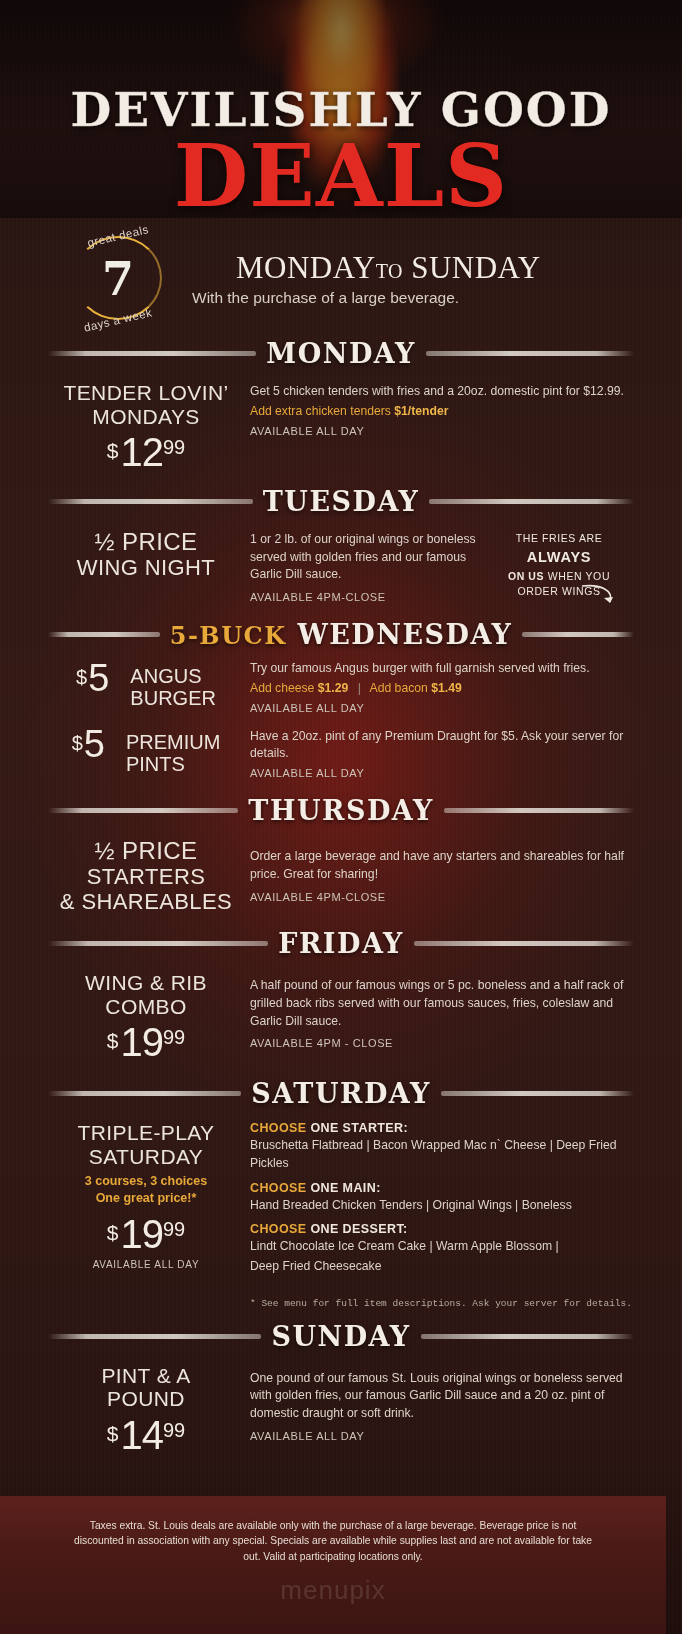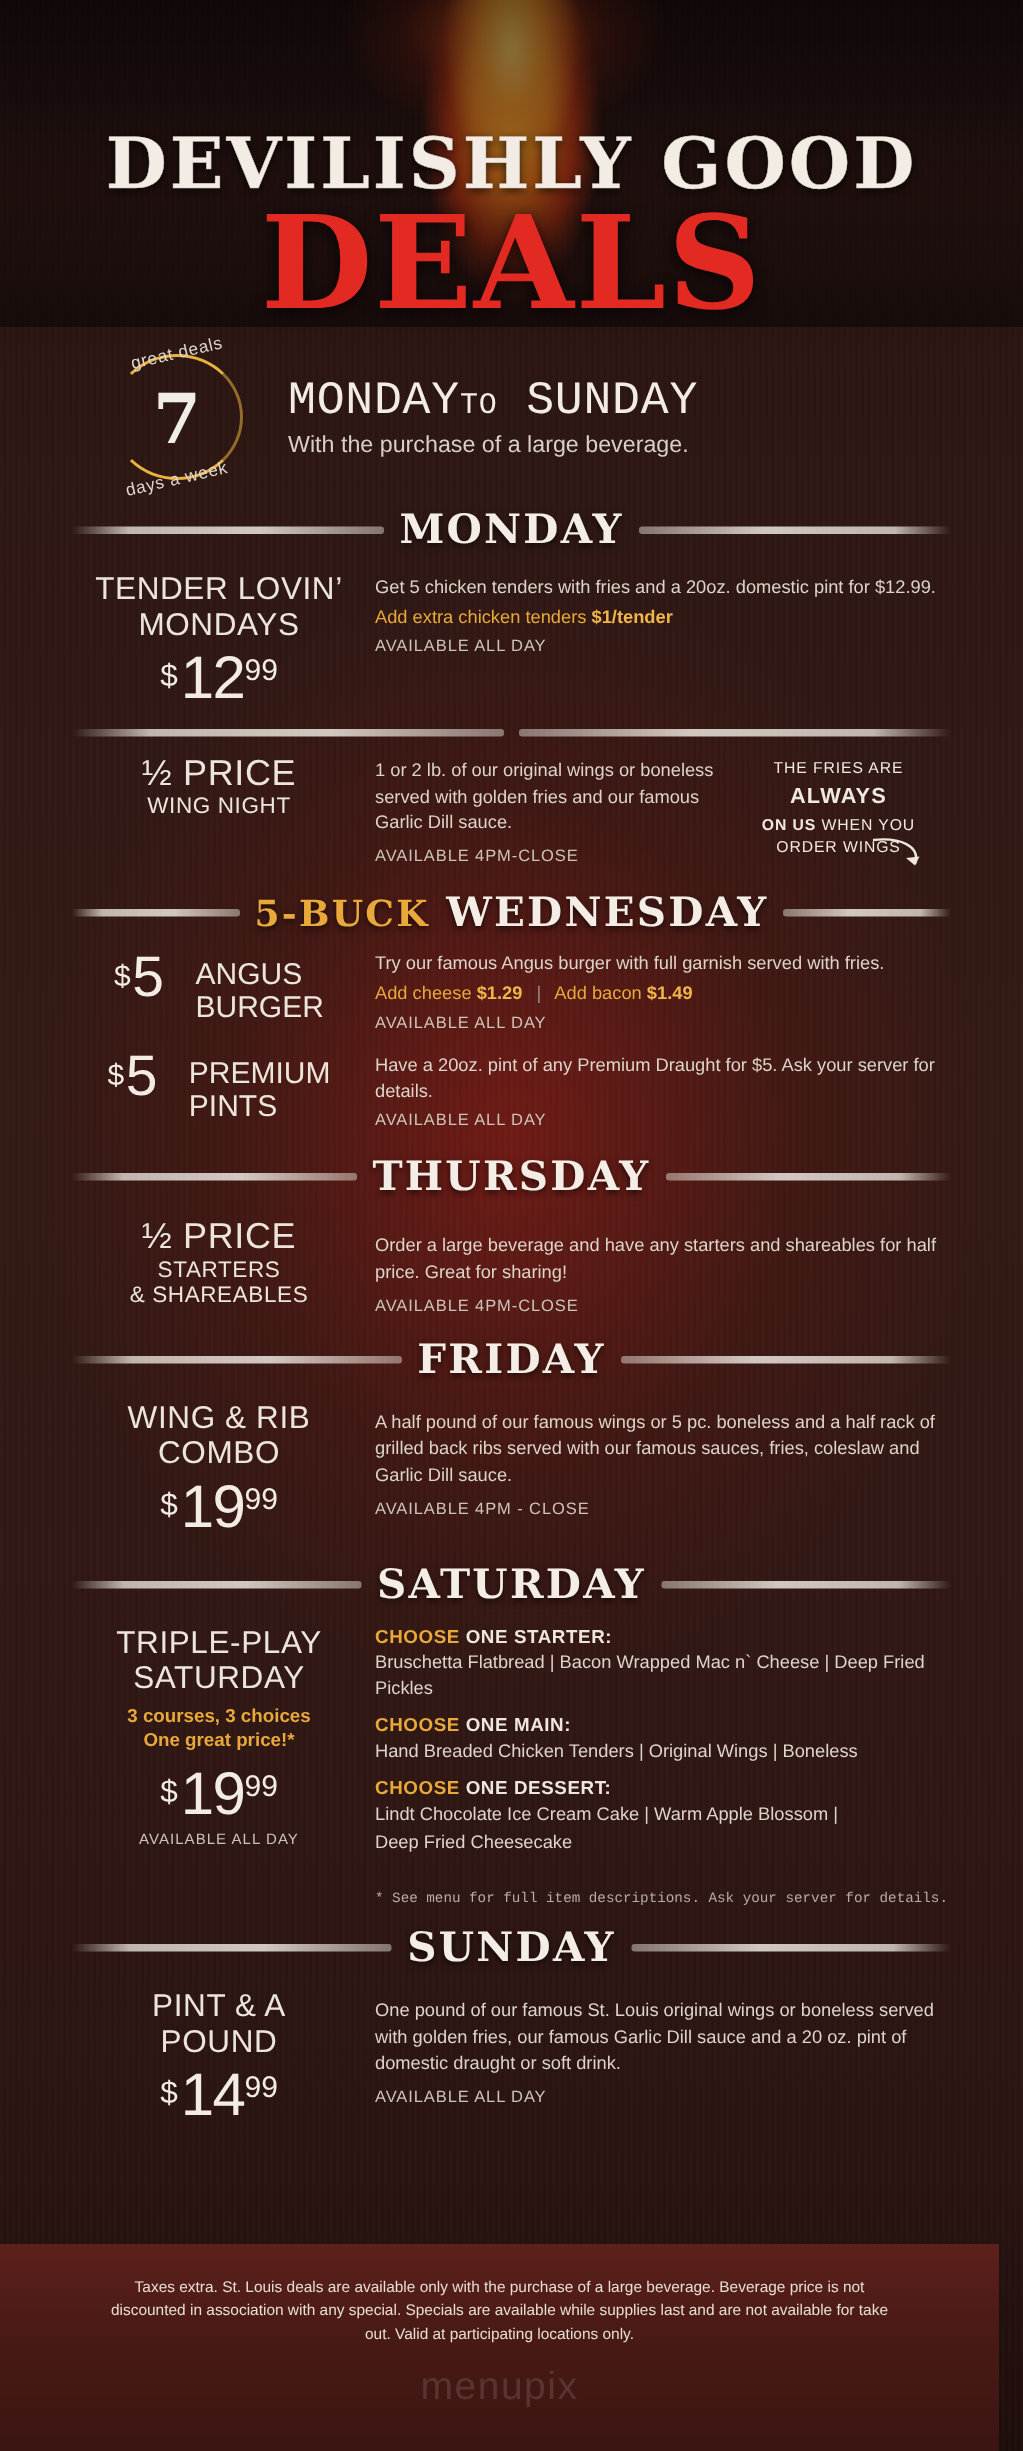--- a/index.html
+++ b/index.html
@@ -115,21 +115,22 @@
     letter-spacing: .5px;
     font-family: "Liberation Sans", sans-serif;
   }
   .badge .curve-top { top: -2px; transform: rotate(-13deg); }
   .badge .curve-bot { bottom: -2px; transform: rotate(-13deg); }
   .badge-text { padding-left: 18px; }
   .badge-text .b-main {
     font-size: 31px;
     color: #f2ece4;
     letter-spacing: .5px;
-    font-family: Liberation Mono, monospace;
+    font-family: Liberation Serif, serif;
+    margin-left: 44px;
   }
   .badge-text .b-main .small { font-size: 20px; }
   .badge-text .b-sub {
     font-size: 15.5px;
     color: #d8cfc6;
     margin-top: 3px;
   }
   
   .content { position: absolute; top: 338px; left: 0; right: 0; }
   .day { position: relative; padding: 0 48px; }
@@ -169,21 +170,21 @@
     text-align: center;
     color: #ece5dc;
     padding-top: 4px;
   }
   .lc-title {
     font-size: 21px;
     line-height: 1.12;
     letter-spacing: .4px;
     color: #ece5dc;
   }
-  .lc-title.small { font-size: 15px; }
+  .lc-title.small { font-size: 22px; }
   .price {
     margin-top: 4px;
     color: #f2ece4;
     display: flex;
     align-items: flex-start;
     justify-content: center;
     line-height: 1;
   }
   .price .cur { font-size: 21px; margin-top: 8px; margin-right: 2px; }
   .price .big { font-size: 40px; letter-spacing: -1px; }
@@ -355,20 +356,21 @@
             <b>$1/tender</b>
           </div>
           <div class="avail">AVAILABLE ALL DAY</div>
         </div>
       </div>
     </div>
 
     <div class="day" style="margin-top:14px;">
       <div class="day-head">
         <div class="rule"></div>
+        <div class="day-name">TUESDAY</div>
         <div class="rule right"></div>
       </div>
       <div class="day-body">
         <div class="left-col">
           <div class="lc-title" style="font-size:24px">½ PRICE</div>
           <div class="lc-title small">WING NIGHT</div>
         </div>
         <div class="right-col" style="flex:1 1 auto;">
           <div class="desc">1 or 2 lb. of our original wings or boneless served with golden fries and our famous Garlic Dill sauce.</div>
           <div class="avail">AVAILABLE 4PM-CLOSE</div>

